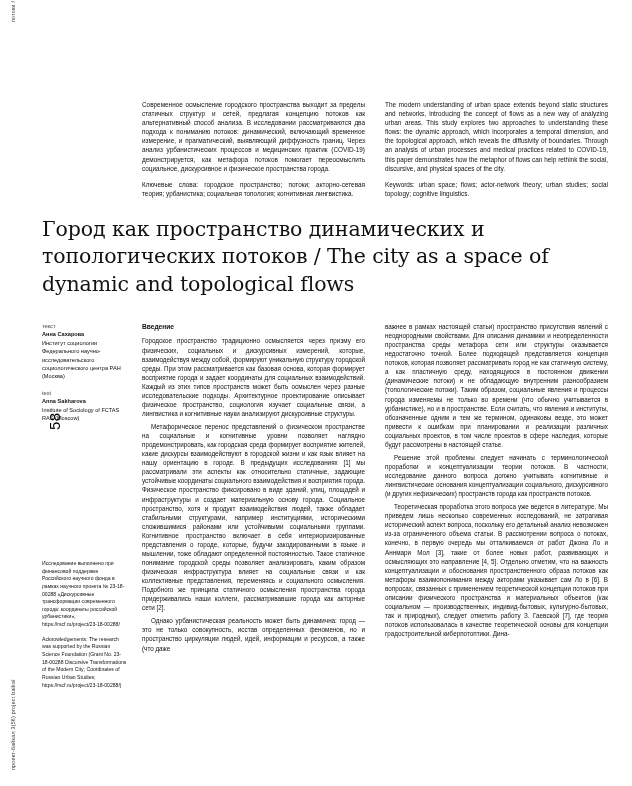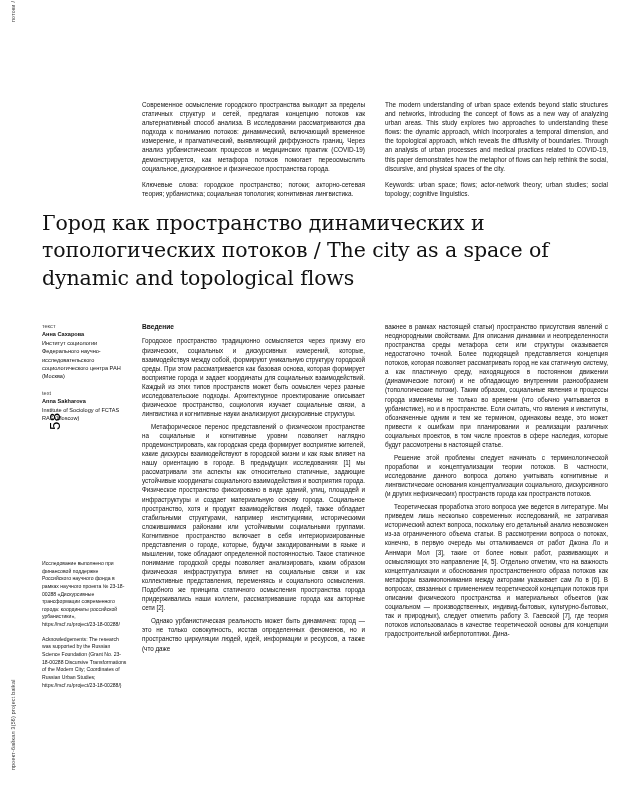--- a/index.html
+++ b/index.html
@@ -75,21 +75,21 @@
     text-align: justify;
     color: #111;
   }
   .abstract-col p { margin: 0 0 7px 0; }
   .kw { margin: 0; }
 
   
   .title {
     position: absolute;
     left: 42px;
-    top: 210px;
+    top: 216px;
     width: 566px;
     font-family: "DejaVu Serif", serif;
     font-size: 20.5px;
     line-height: 1.33;
     color: #111;
     font-weight: 400;
     letter-spacing: -0.1px;
   }
 
   

